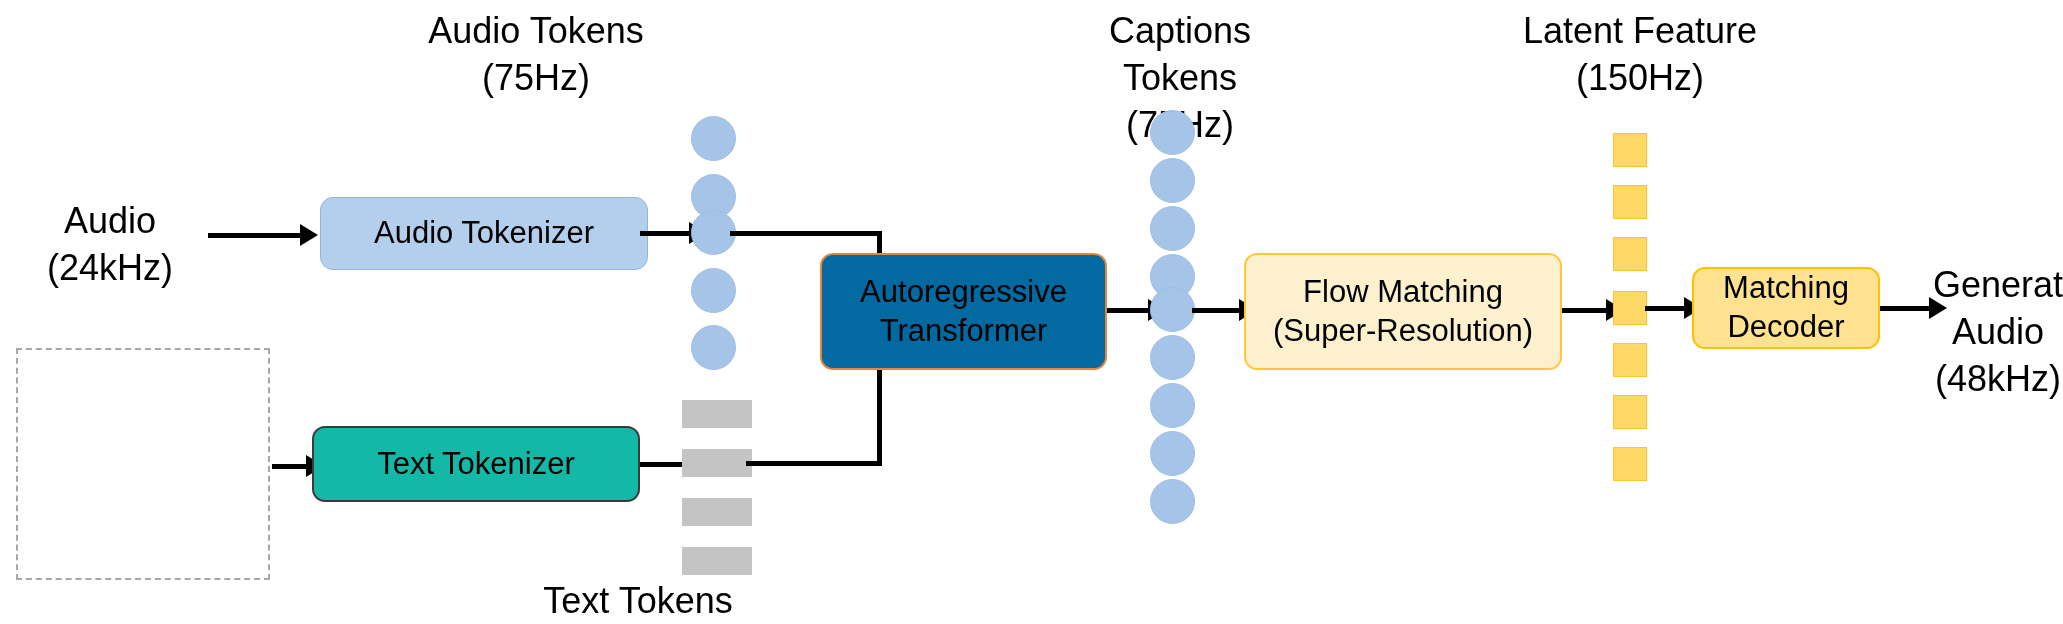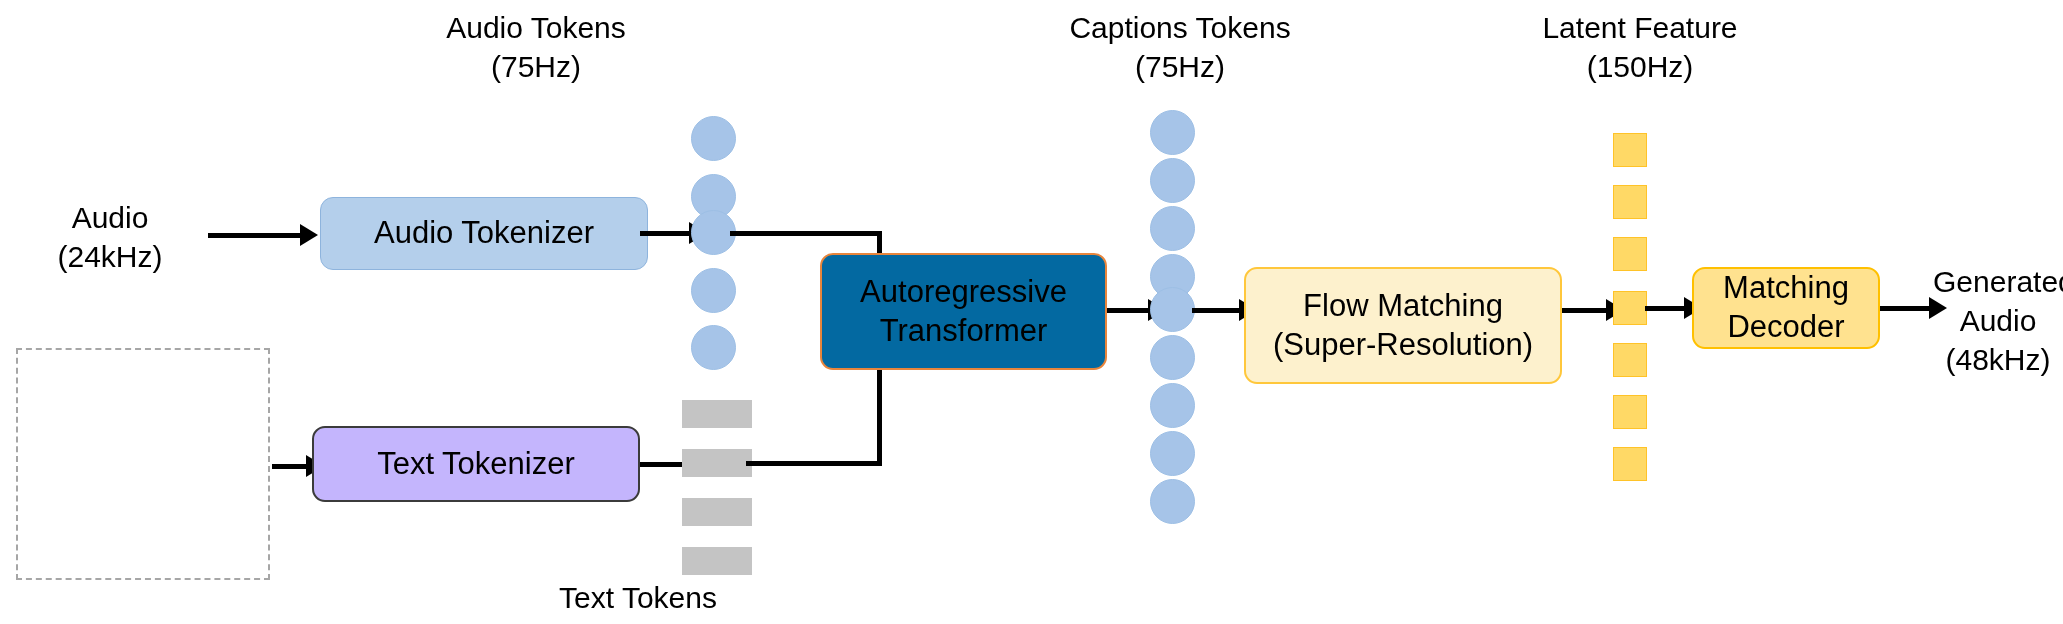--- a/index.html
+++ b/index.html
@@ -16,21 +16,21 @@
     width: 2063px;
     height: 624px;
     background: #ffffff;
     overflow: hidden;
   }
 
   
   .label {
     position: absolute;
     text-align: center;
-    font-size: 30px;
+    font-size: 36px;
     line-height: 1.30;
     color: #000000;
     white-space: pre-line;
     font-family: "Liberation Sans", sans-serif;
   }
 
   
   .box {
     position: absolute;
     display: flex;
@@ -42,21 +42,21 @@
     line-height: 1.25;
     box-sizing: border-box;
     white-space: pre-line;
     font-family: "Liberation Sans", sans-serif;
   }
   .box-audio-tok {
     background: #b4cfeb;
     border: 1.5px solid #8eb4dd;
   }
   .box-text-tok {
-    background: #c4b5fd;
+    background: #14b8a6;
     border: 2px solid #3b3b3b;
   }
   .box-ar {
     background: #0369a1;
     border: 2px solid #e8853c;
   }
   .box-fm {
     background: #fdf1cd;
     border: 2px solid #ffc73b;
   }
@@ -181,21 +181,21 @@
   <div class="tok-circle" style="left:1150px; top:254px; width:45px; height:45px;"></div>
   <div class="tok-circle" style="left:1150px; top:287px; width:45px; height:45px;"></div>
   <div class="tok-circle" style="left:1150px; top:335px; width:45px; height:45px;"></div>
   <div class="tok-circle" style="left:1150px; top:383px; width:45px; height:45px;"></div>
   <div class="tok-circle" style="left:1150px; top:431px; width:45px; height:45px;"></div>
   <div class="tok-circle" style="left:1150px; top:479px; width:45px; height:45px;"></div>
 
   <div class="hline" style="left:1192px; top:308px; width:54px;"></div>
   <div class="arrowhead" style="left:1239px; top:299px;"></div>
 
-  <div class="box box-fm" style="left:1244px; top:267px; width:318px; height:117px;">Flow Matching
+  <div class="box box-fm" style="left:1244px; top:253px; width:318px; height:117px;">Flow Matching
 (Super-Resolution)</div>
 
   <div class="hline" style="left:1562px; top:308px; width:52px;"></div>
   <div class="arrowhead" style="left:1606px; top:299px;"></div>
 
   <div class="tok-square" style="left:1613px; top:133px; width:34px; height:34px;"></div>
   <div class="tok-square" style="left:1613px; top:185px; width:34px; height:34px;"></div>
   <div class="tok-square" style="left:1613px; top:237px; width:34px; height:34px;"></div>
   <div class="tok-square" style="left:1613px; top:291px; width:34px; height:34px;"></div>
   <div class="tok-square" style="left:1613px; top:343px; width:34px; height:34px;"></div>

